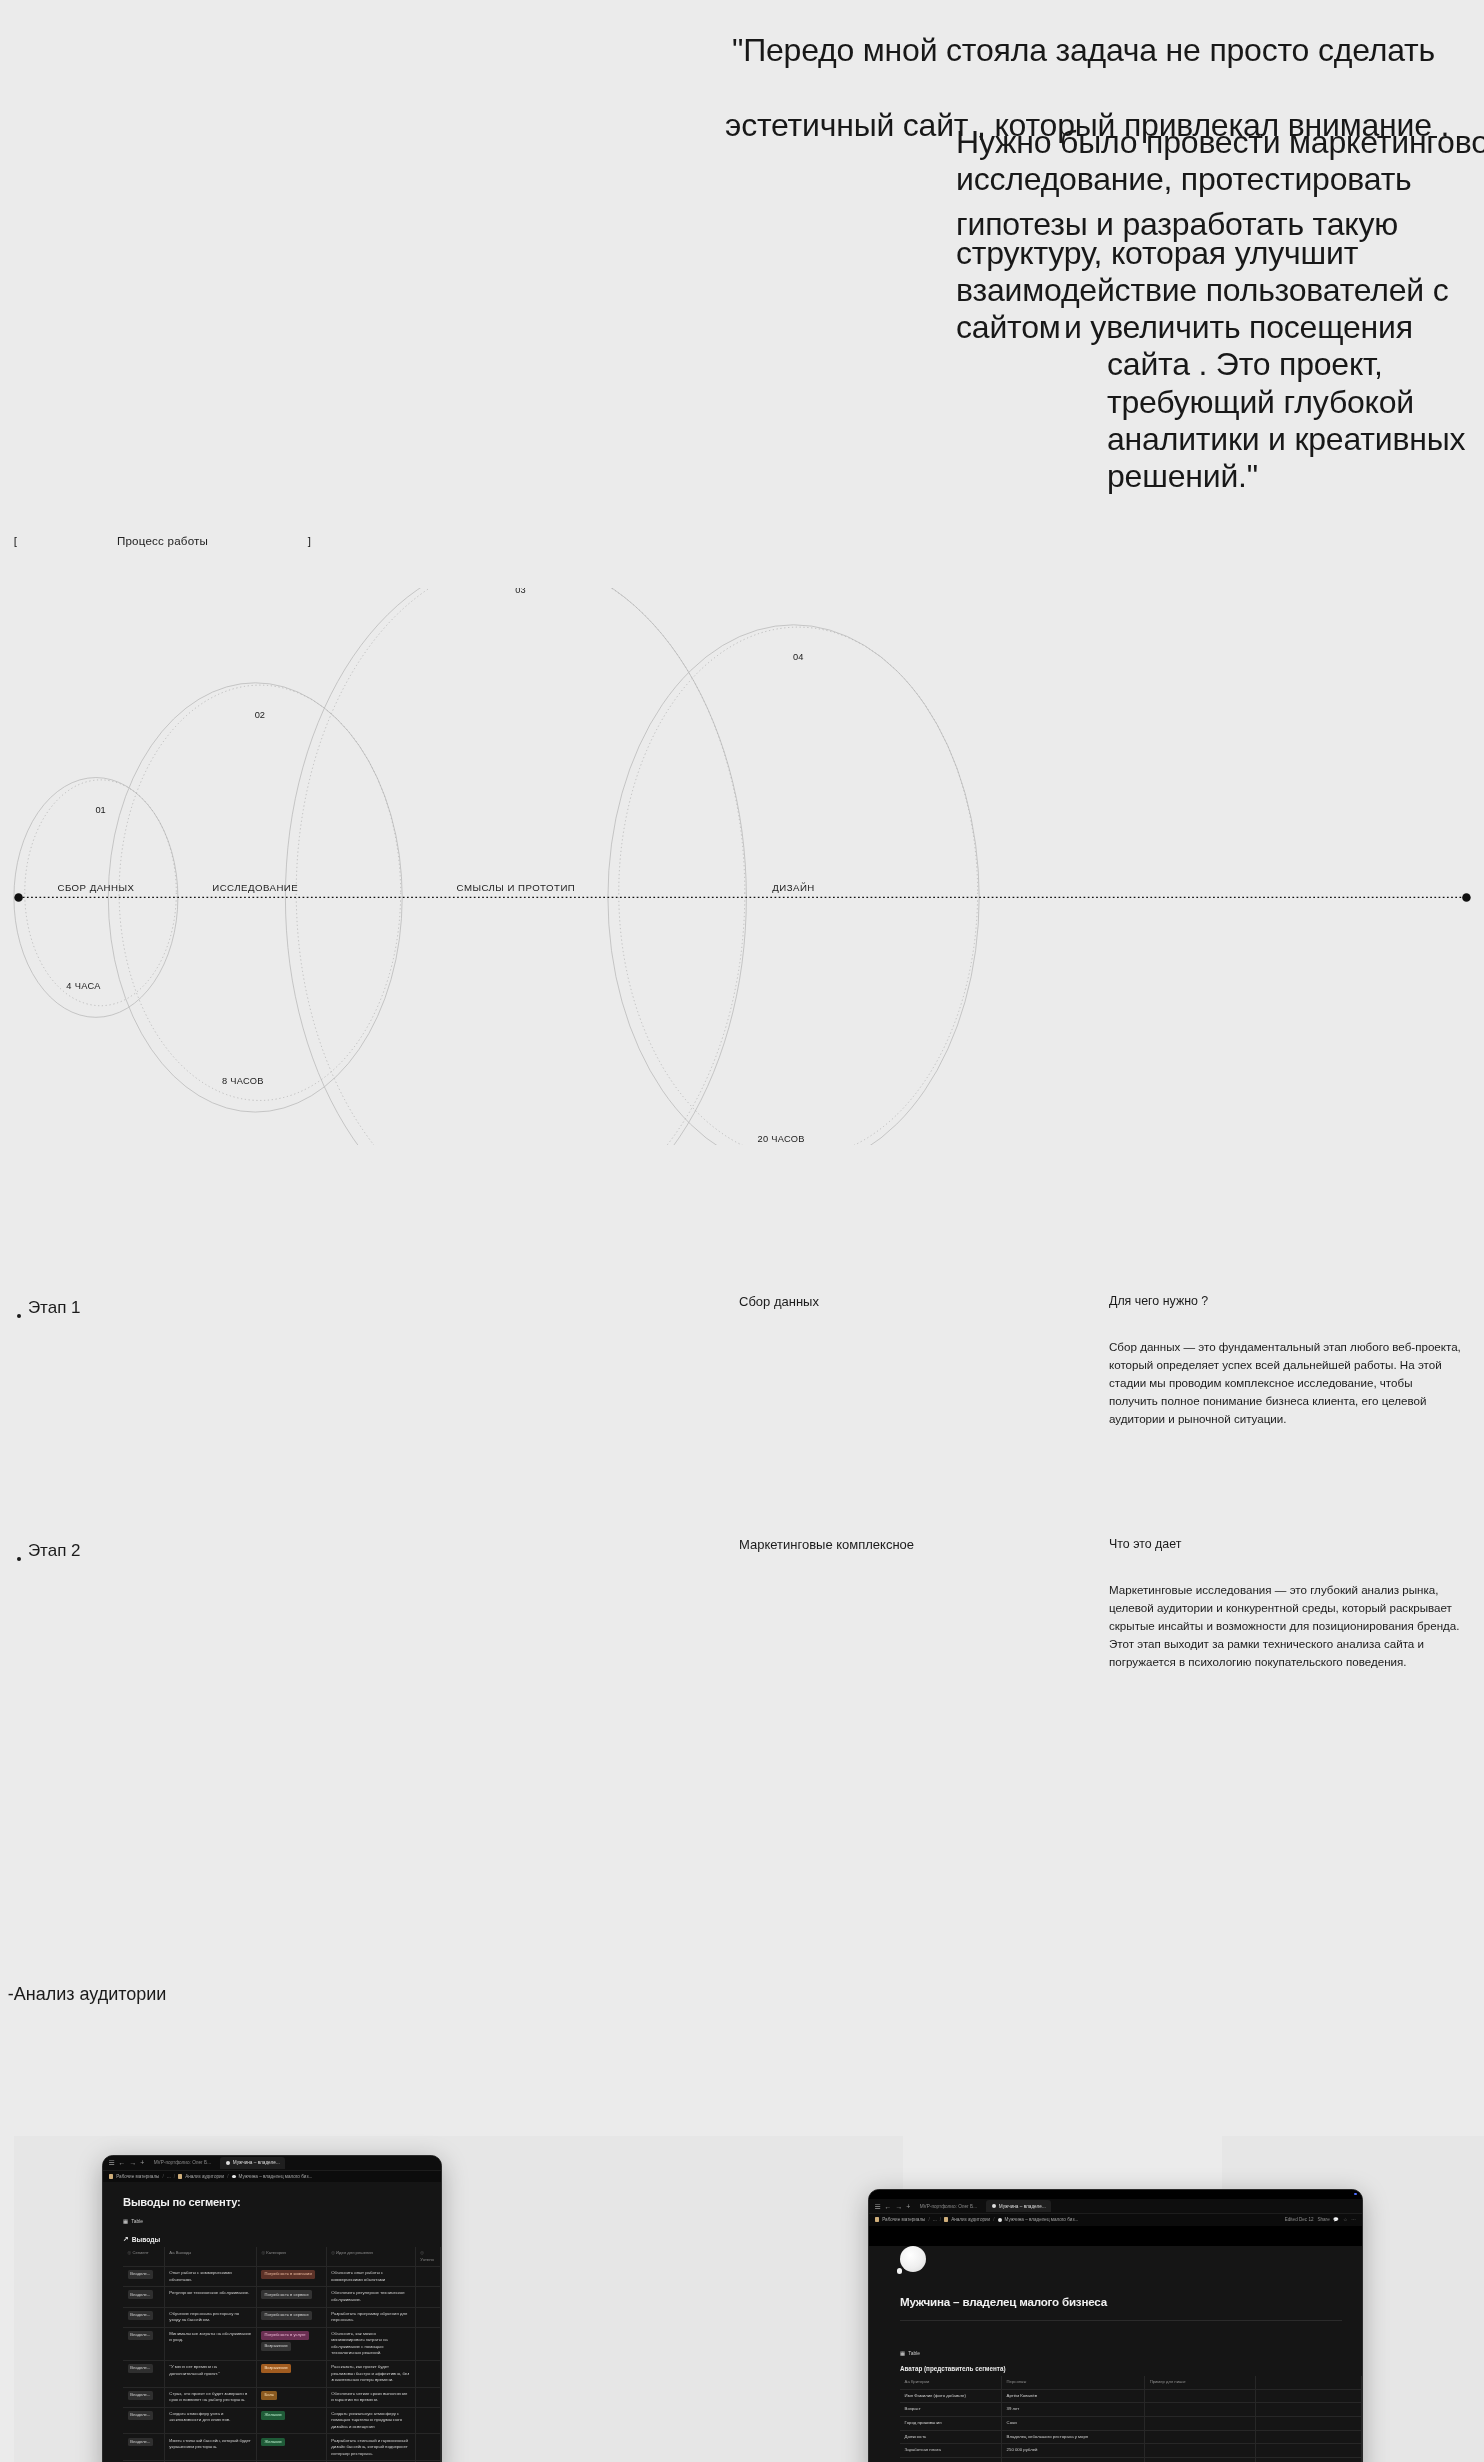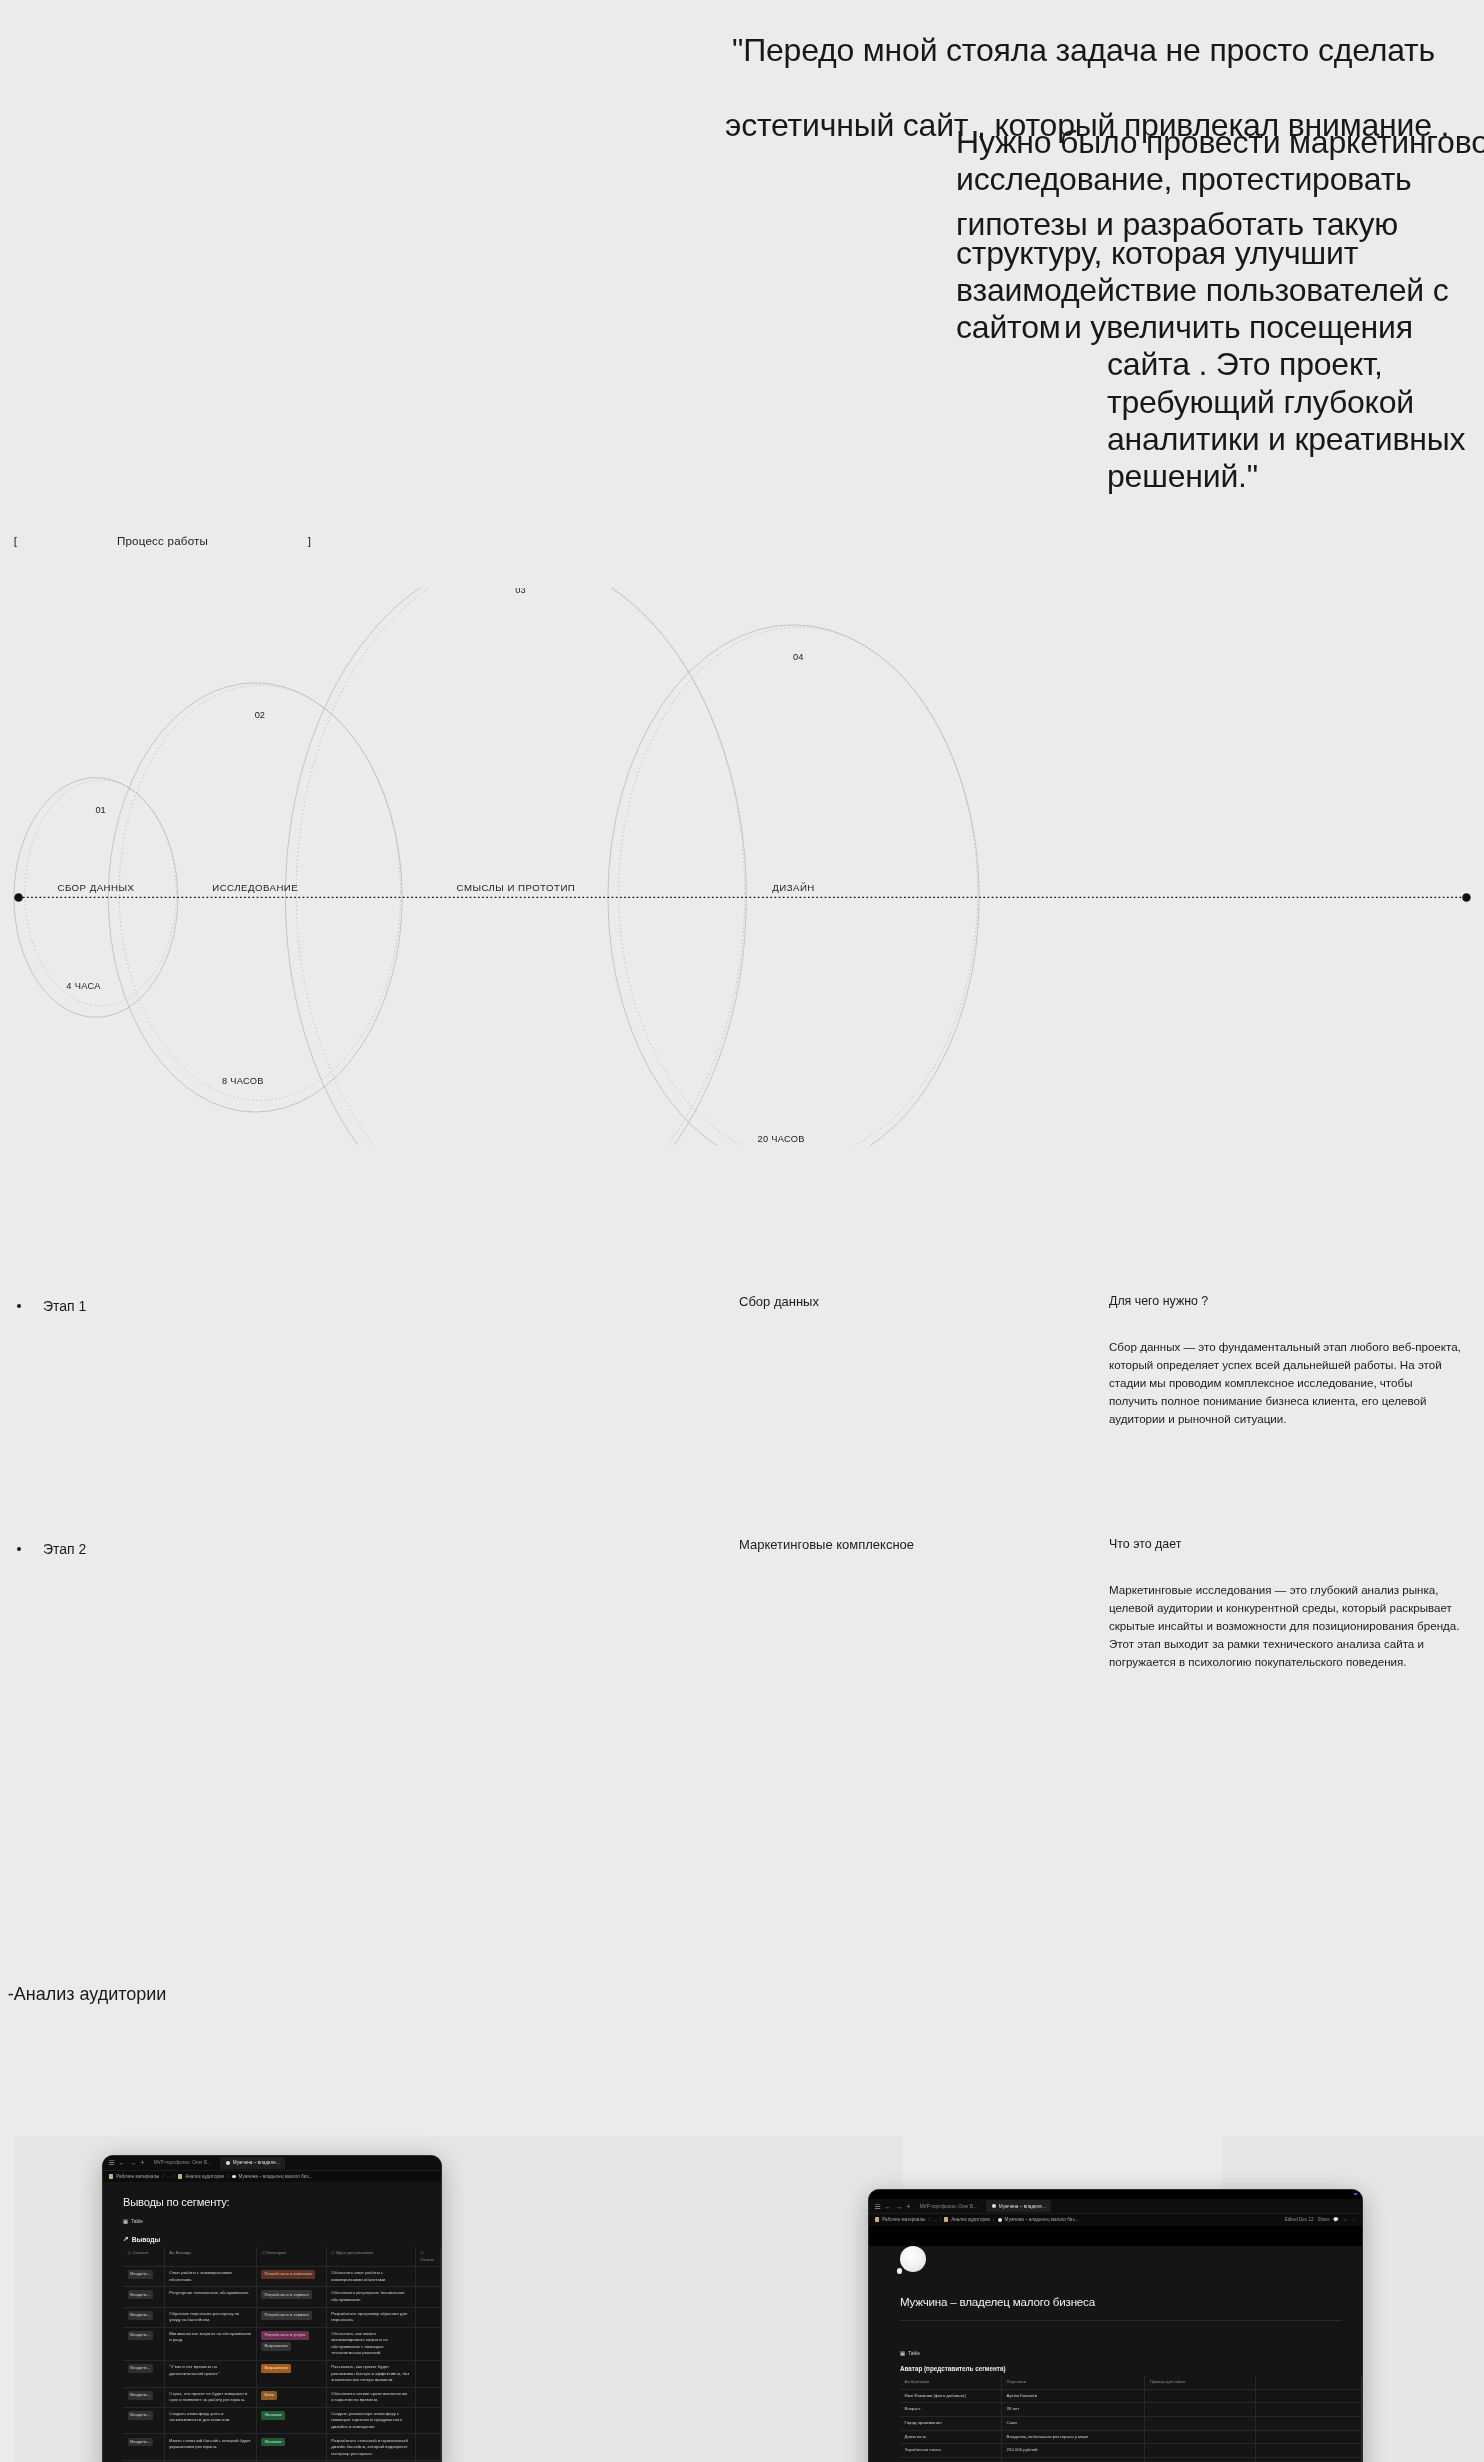--- a/index.html
+++ b/index.html
@@ -60,22 +60,22 @@
   .d-hours {
     font-family: "Liberation Sans", sans-serif;
     font-size: 12px; fill: #1b1b1b; text-anchor: middle; letter-spacing: 0.4px;
   }
   .ring-solid { fill: none; stroke: #b9b9b9; stroke-width: 1; }
   .ring-dotted { fill: none; stroke: #b0b0b0; stroke-width: 1; stroke-dasharray: 1.6 3.4; }
 
   
   .stage { position: absolute; left: 0; width: 1485px; }
   .stage-num {
-    position: absolute; left: 17px; font-size: 14px; color: #1b1b1b;
-    display: flex; align-items: center; gap: 22px; white-space: nowrap;
+    position: absolute; left: 17px; font-size: 17px; color: #1b1b1b;
+    display: flex; align-items: flex-end; gap: 7px; white-space: nowrap;
   }
   .bullet { width: 3.9px; height: 3.9px; border-radius: 50%; background: #1b1b1b; display: inline-block; }
   .stage-title {
     position: absolute; left: 739px; font-size: 13px; color: #1b1b1b; white-space: nowrap;
   }
   .stage-q {
     position: absolute; left: 1109px; font-size: 12.4px; color: #1b1b1b; white-space: nowrap;
   }
   .stage-body {
     position: absolute; left: 1109px; width: 353px;
@@ -115,21 +115,21 @@
   .bcrumb {
     height: 11.6px; background: #0c0c0c; display: flex; align-items: center;
     gap: 3.1px; padding: 0 6.2px; font-size: 4.6px; color: #a5a5a5; white-space: nowrap;
   }
   .bcrumb .sq { width: 3.9px; height: 4.6px; background: #cfae7a; border-radius: 0.8px; flex: none; }
   .bcrumb .dt { width: 3.9px; height: 3.9px; border-radius: 50%; background: #e2e2e2; flex: none; }
   .bcrumb .sep { color: #5a5a5a; }
   .bcrumb .right { margin-left: auto; display: flex; align-items: center; gap: 3.9px; color: #8d8d8d; }
 
   .doc { background: #151515; padding: 14px 0 0 20px; height: 100%; }
-  .doc-h1 { font-size: 11.2px; font-weight: 400; color: #f1f1f1; letter-spacing: -0.2px; }
+  .doc-h1 { font-size: 11.2px; font-weight: 700; color: #f1f1f1; letter-spacing: -0.2px; }
   .tblbtn { display: flex; align-items: center; gap: 3.1px; font-size: 5px; color: #c8c8c8; margin-top: 10px; }
   .tblbtn .gl { font-size: 5.4px; }
   .sect-h { display: flex; align-items: center; gap: 3.1px; font-size: 6.7px; font-weight: 700; color: #ededed; margin-top: 10.8px; }
 
   table.nt { border-collapse: collapse; width: 100%; table-layout: fixed; margin-top: 3.9px; }
   table.nt th, table.nt td {
     border-top: 0.8px solid #272727; border-right: 0.8px solid #272727;
     text-align: left; vertical-align: top; padding: 3.1px 4.6px;
     font-size: 4.3px; line-height: 6.5px; color: #cfcfcf; font-weight: 400;
   }

